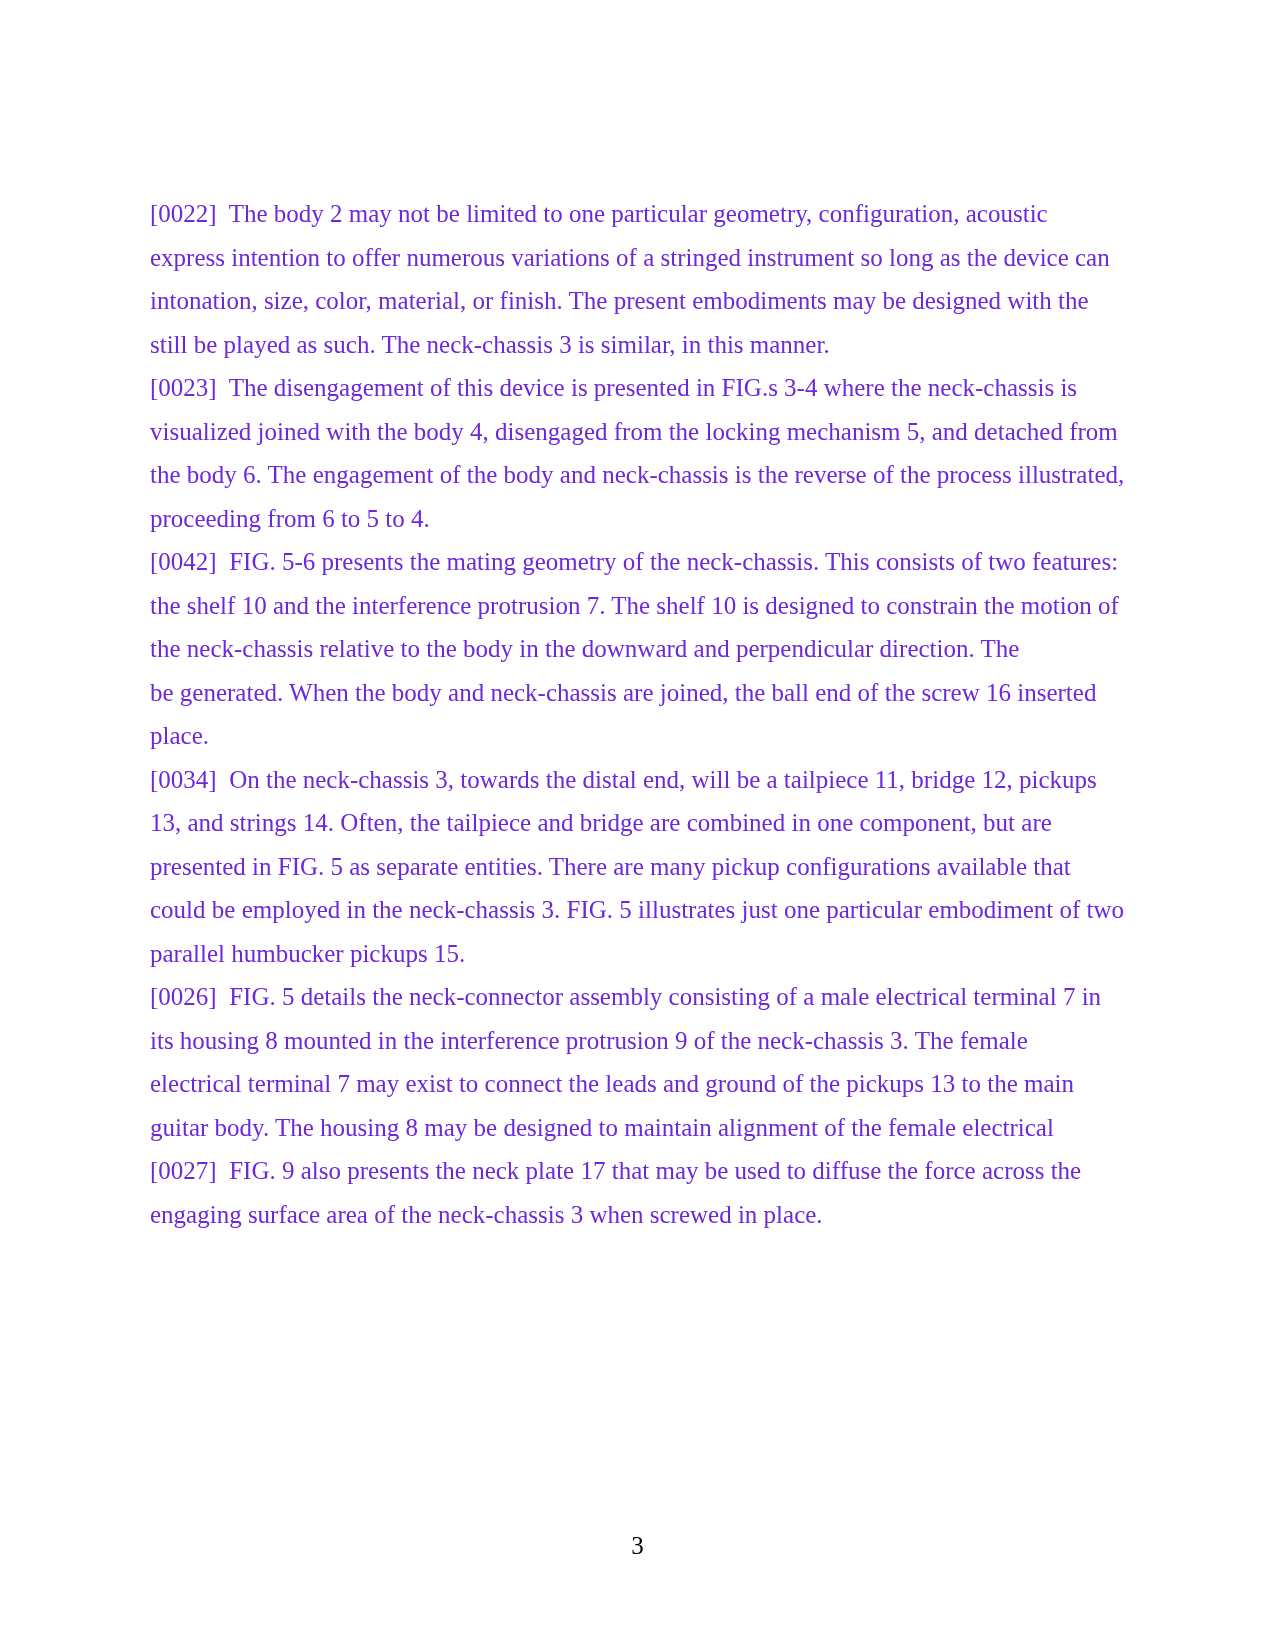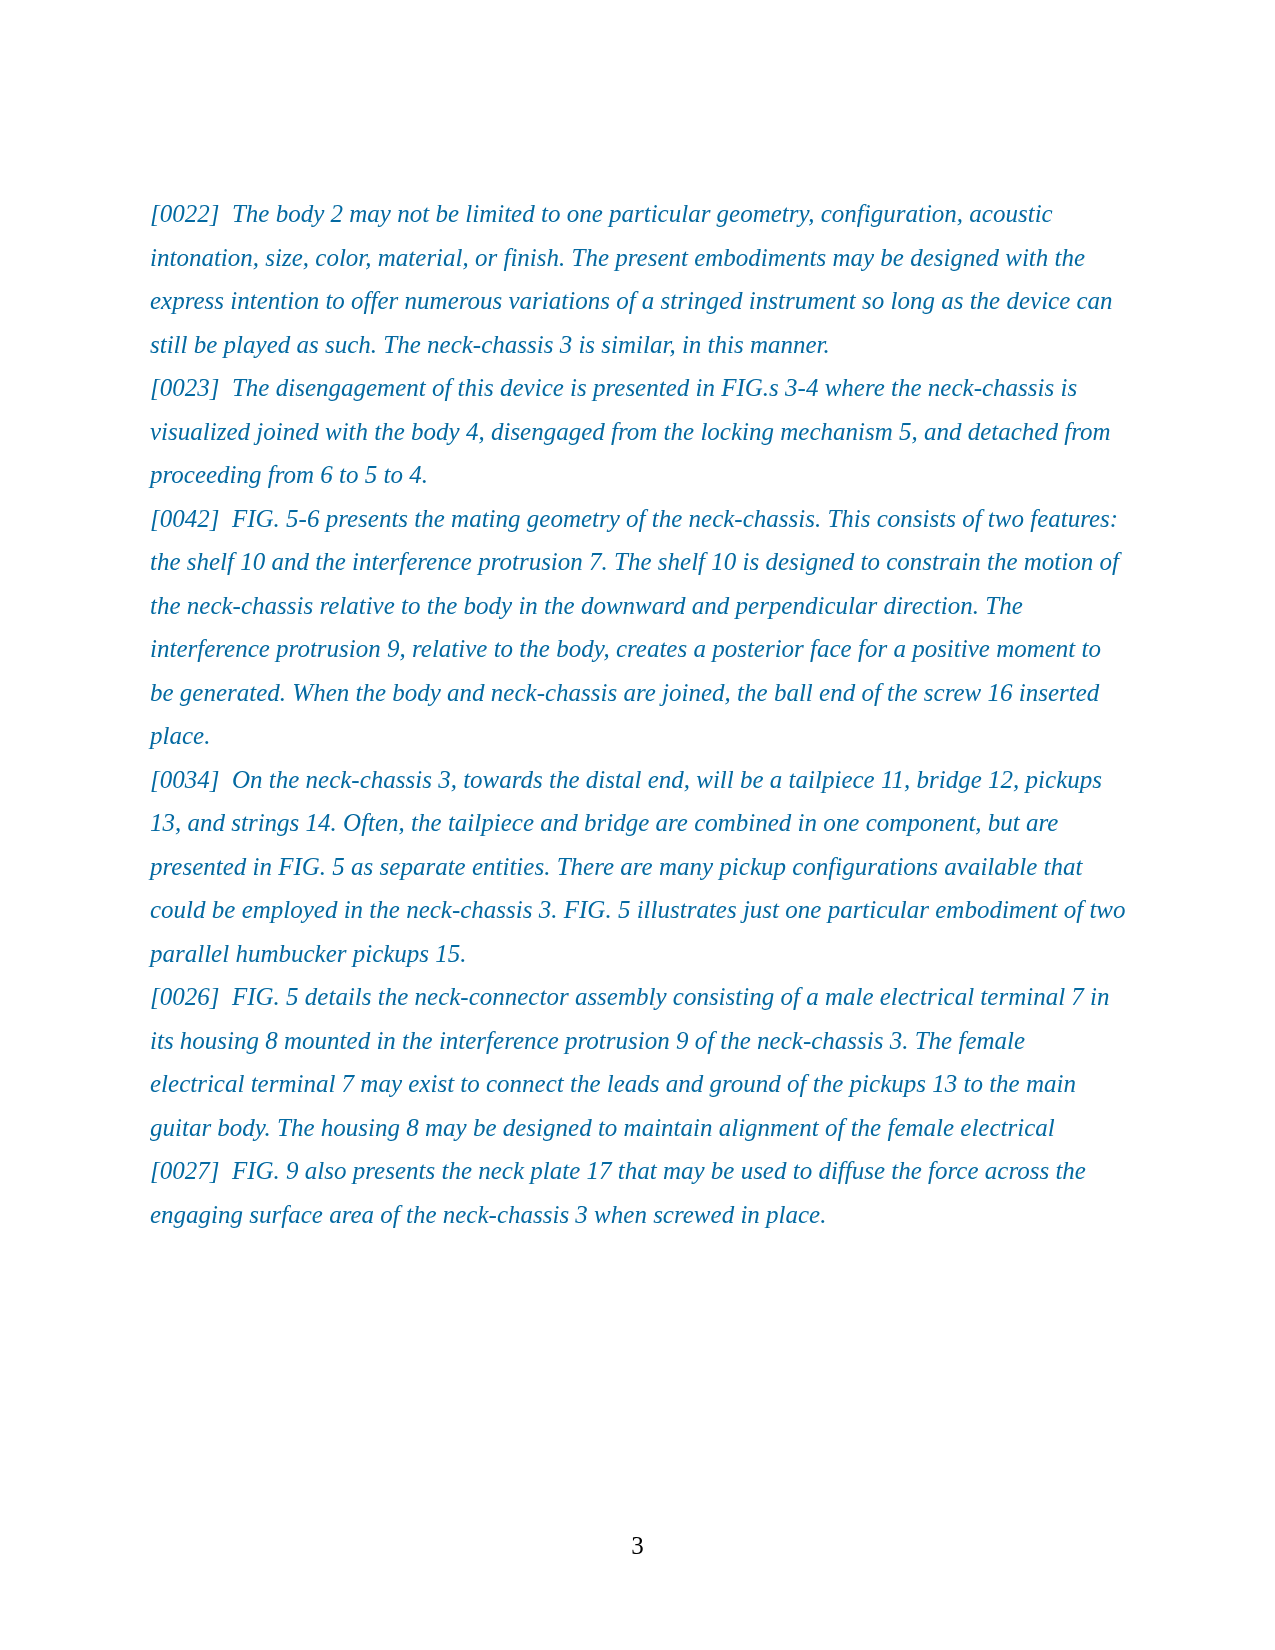--- a/index.html
+++ b/index.html
@@ -23,55 +23,54 @@
     width: 1040px;
   }
   .paragraph {
     margin: 0;
     padding: 0;
   }
   .text-line {
     font-size: 25px;
     line-height: 43.5px;
     white-space: pre;
-    color: #0369a1;
-    font-style: italic;
+    color: #6d28d9;
   }
   .page-number {
     position: absolute;
     top: 1533px;
     left: 0;
     width: 1275px;
     text-align: center;
     font-size: 25px;
     line-height: 25px;
     color: #000000;
   }
 </style>
 </head>
 <body>
 
 <div class="page">
   <div class="doc-body">
       <div class="paragraph">
         <div class="text-line">[0022]  The body 2 may not be limited to one particular geometry, configuration, acoustic</div>
+        <div class="text-line">express intention to offer numerous variations of a stringed instrument so long as the device can</div>
         <div class="text-line">intonation, size, color, material, or finish. The present embodiments may be designed with the</div>
-        <div class="text-line">express intention to offer numerous variations of a stringed instrument so long as the device can</div>
         <div class="text-line">still be played as such. The neck-chassis 3 is similar, in this manner.</div>
       </div>
       <div class="paragraph">
         <div class="text-line">[0023]  The disengagement of this device is presented in FIG.s 3-4 where the neck-chassis is</div>
         <div class="text-line">visualized joined with the body 4, disengaged from the locking mechanism 5, and detached from</div>
+        <div class="text-line">the body 6. The engagement of the body and neck-chassis is the reverse of the process illustrated,</div>
         <div class="text-line">proceeding from 6 to 5 to 4.</div>
       </div>
       <div class="paragraph">
         <div class="text-line">[0042]  FIG. 5-6 presents the mating geometry of the neck-chassis. This consists of two features:</div>
         <div class="text-line">the shelf 10 and the interference protrusion 7. The shelf 10 is designed to constrain the motion of</div>
         <div class="text-line">the neck-chassis relative to the body in the downward and perpendicular direction. The</div>
-        <div class="text-line">interference protrusion 9, relative to the body, creates a posterior face for a positive moment to</div>
         <div class="text-line">be generated. When the body and neck-chassis are joined, the ball end of the screw 16 inserted</div>
         <div class="text-line">place.</div>
       </div>
       <div class="paragraph">
         <div class="text-line">[0034]  On the neck-chassis 3, towards the distal end, will be a tailpiece 11, bridge 12, pickups</div>
         <div class="text-line">13, and strings 14. Often, the tailpiece and bridge are combined in one component, but are</div>
         <div class="text-line">presented in FIG. 5 as separate entities. There are many pickup configurations available that</div>
         <div class="text-line">could be employed in the neck-chassis 3. FIG. 5 illustrates just one particular embodiment of two</div>
         <div class="text-line">parallel humbucker pickups 15.</div>
       </div>

